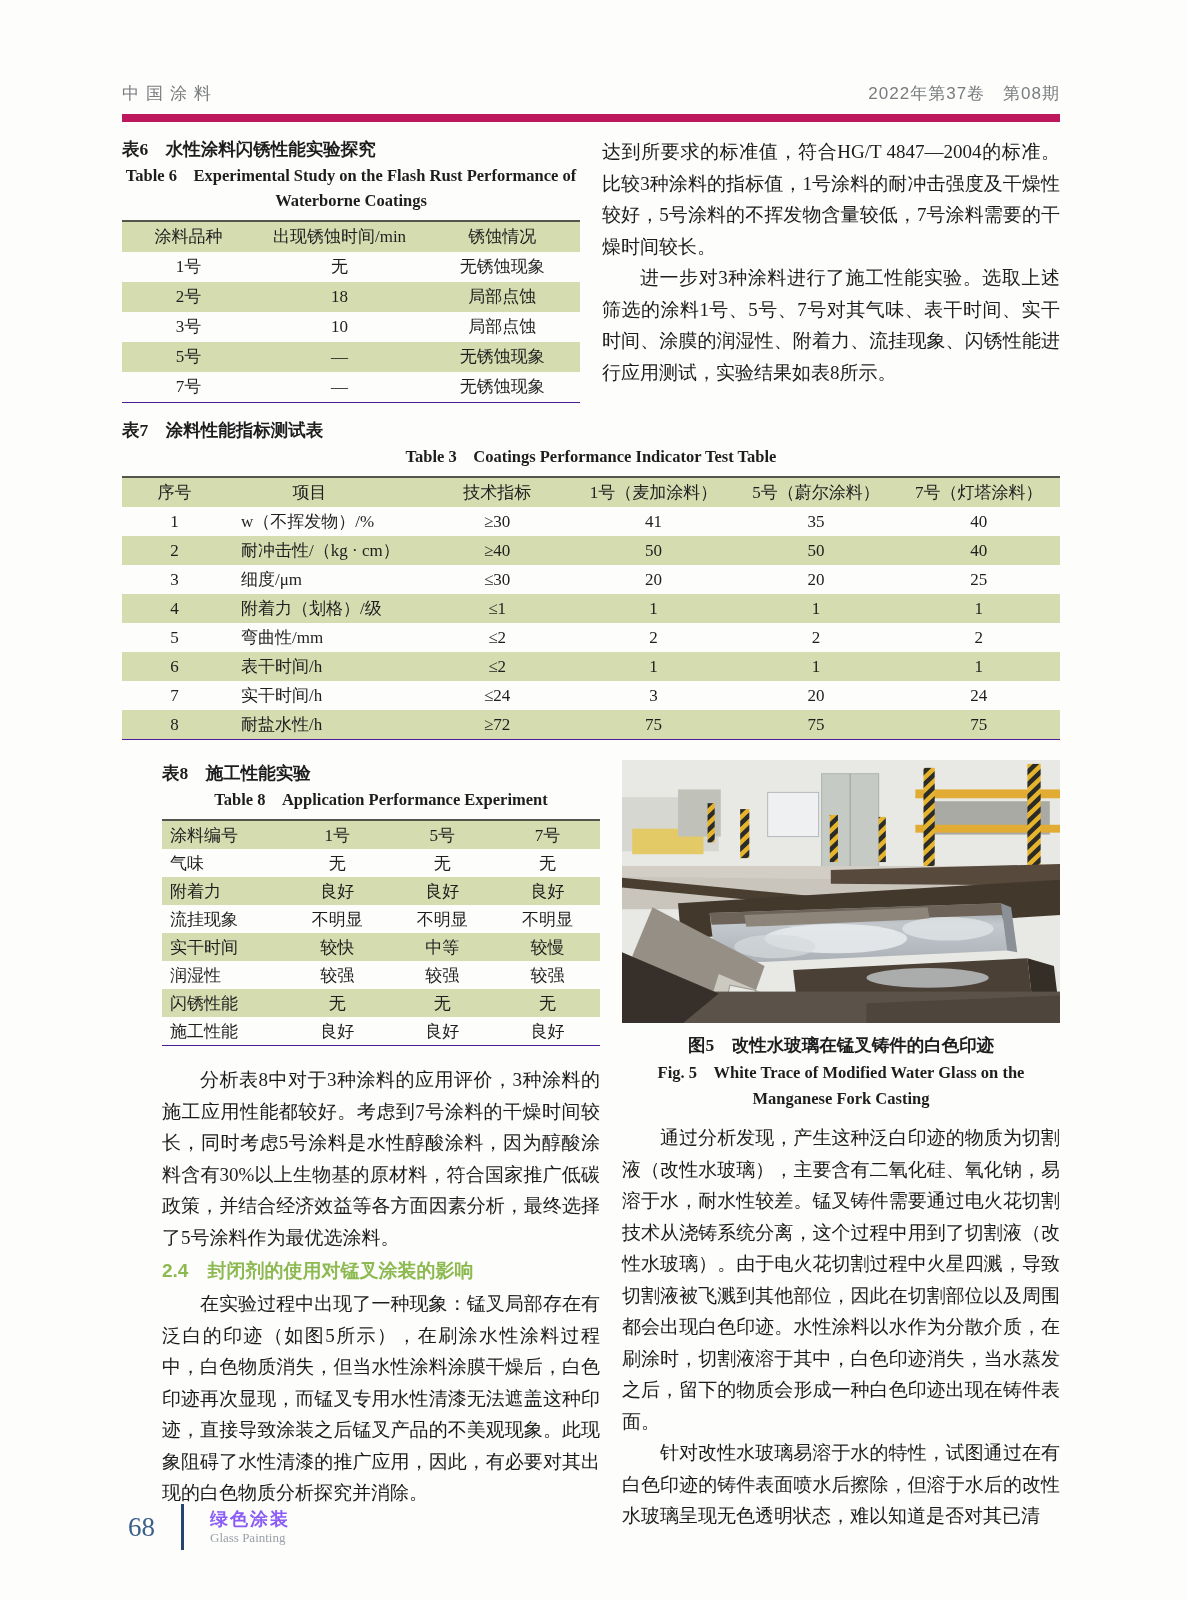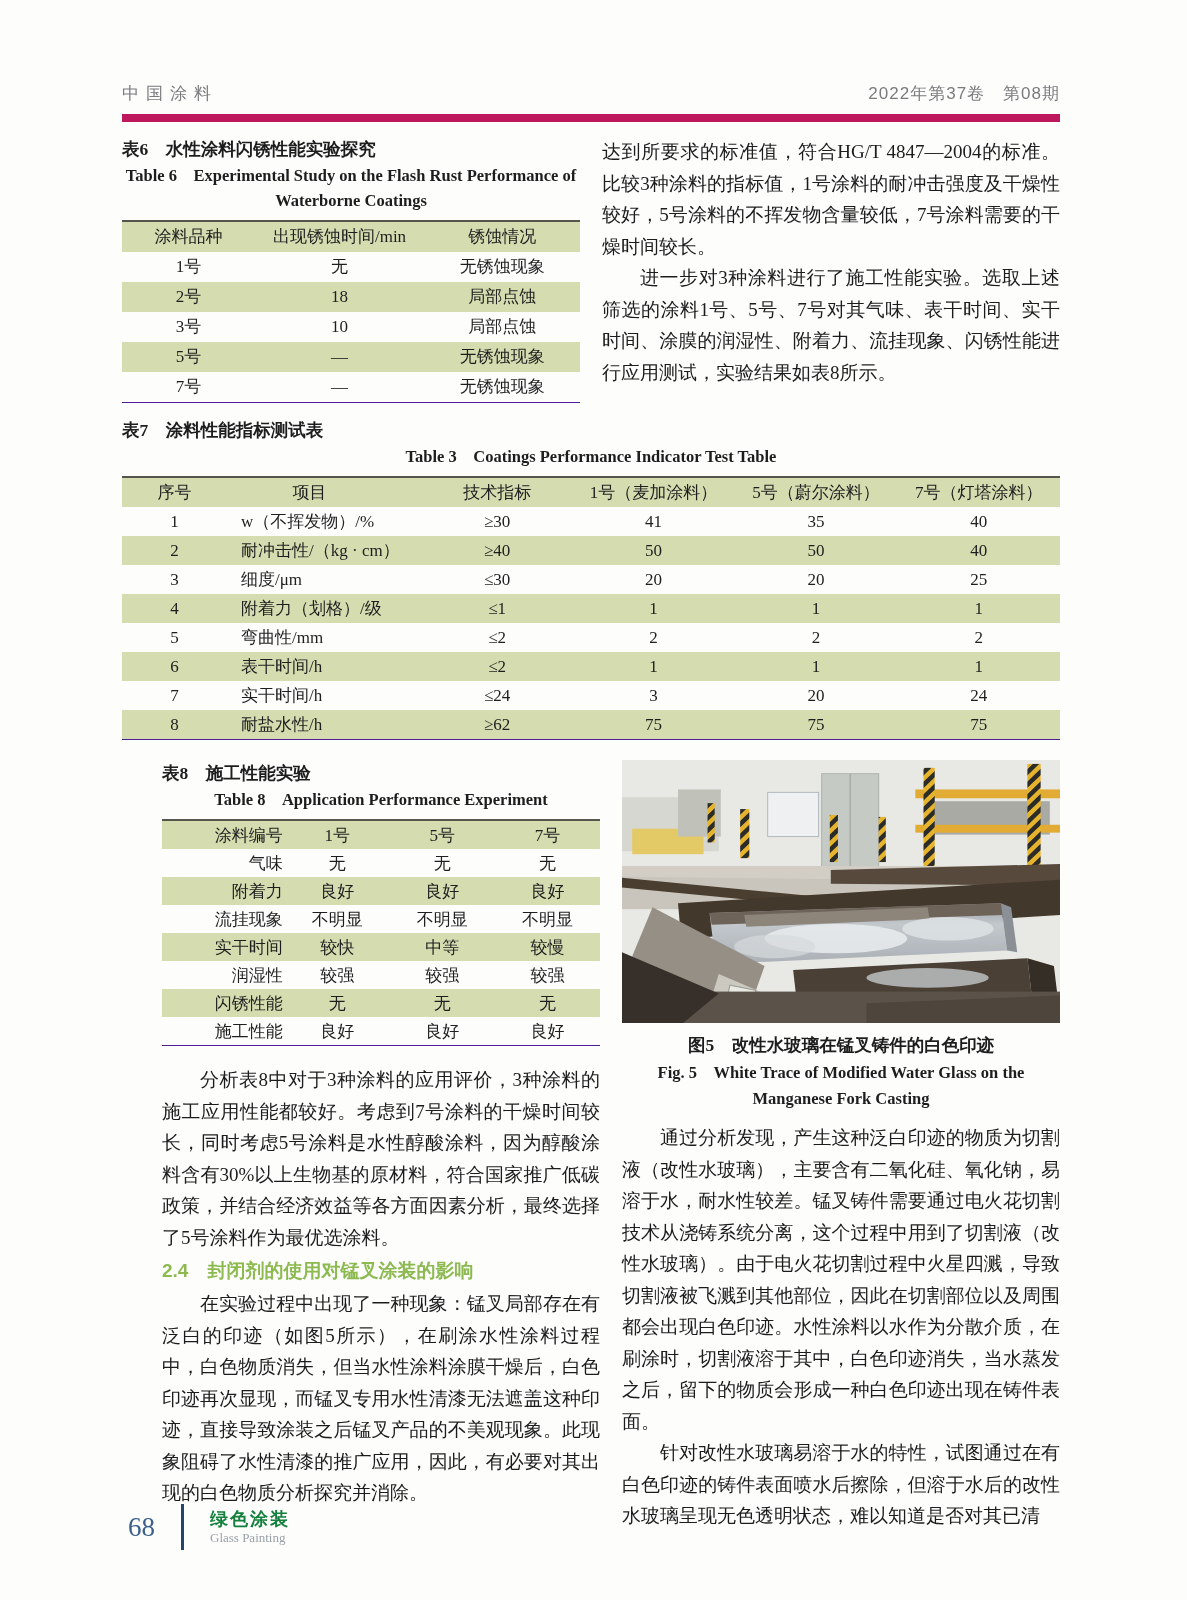--- a/index.html
+++ b/index.html
@@ -54,41 +54,41 @@
   .t6 th:nth-child(3),.t6 td:nth-child(3){width:34%;}
 
   .t7block{margin-top:14px;}
   .t7 th,.t7 td{line-height:23px;}
   .t7 th:nth-child(1),.t7 td:nth-child(1){width:8%;padding-left:32px;}
   .t7 th:nth-child(2),.t7 td:nth-child(2){width:24%;}
   .t7 td:nth-child(2){text-align:left;padding-left:44px;box-sizing:border-box;}
   .t7 th:nth-child(3),.t7 td:nth-child(3){width:16%;}
 
   .t8 th,.t8 td{line-height:23px;padding:2.5px 2px;}
-  .t8 th:nth-child(1),.t8 td:nth-child(1){width:28%;text-align:right;padding-left:0;}
+  .t8 th:nth-child(1),.t8 td:nth-child(1){width:28%;text-align:left;padding-left:8px;}
 
   
   .sec-heading{
     font-family:"Liberation Sans","DejaVu Sans",sans-serif;
     font-weight:bold;font-size:19px;line-height:33px;
     color:#8cba50;margin:1px 0 1px 0;
   }
 
   
   figure{margin:0;}
   .photo{width:100%;height:263px;display:block;background:#e8e8e4;}
   .cap-cn{text-align:center;font-weight:bold;font-size:17.5px;line-height:29px;margin-top:8px;}
   .cap-en{text-align:center;font-weight:bold;font-size:16.5px;line-height:26px;margin-bottom:10px;}
 
   
   .pg-footer{position:absolute;left:128px;bottom:50px;display:flex;align-items:center;gap:26px;}
   .pagenum{font-size:27px;color:#3c608a;line-height:1;}
   .vbar{width:3px;height:46px;background:#24456e;}
   .foot-cn{font-family:"Liberation Sans","DejaVu Sans",sans-serif;
-    font-weight:bold;font-size:18px;color:#15803d;letter-spacing:2px;line-height:22px;}
+    font-weight:bold;font-size:18px;color:#8b5cf6;letter-spacing:2px;line-height:22px;}
   .foot-en{font-size:13px;color:#9aa1a9;line-height:16px;}
 </style>
 </head>
 <body>
 
 <div class="page">
 
   <header class="pg-header">
     <span class="journal">中国涂料</span>
     <span class="issue">2022年第37卷　第08期</span>
@@ -208,21 +208,21 @@
             <td>7</td>
             <td>实干时间/h</td>
             <td>≤24</td>
             <td>3</td>
             <td>20</td>
             <td>24</td>
           </tr>
           <tr>
             <td>8</td>
             <td>耐盐水性/h</td>
-            <td>≥62</td>
+            <td>≥72</td>
             <td>75</td>
             <td>75</td>
             <td>75</td>
           </tr>
         </tbody>
     </table>
   </div>
 
   <div class="row row2">
     <div class="col">

